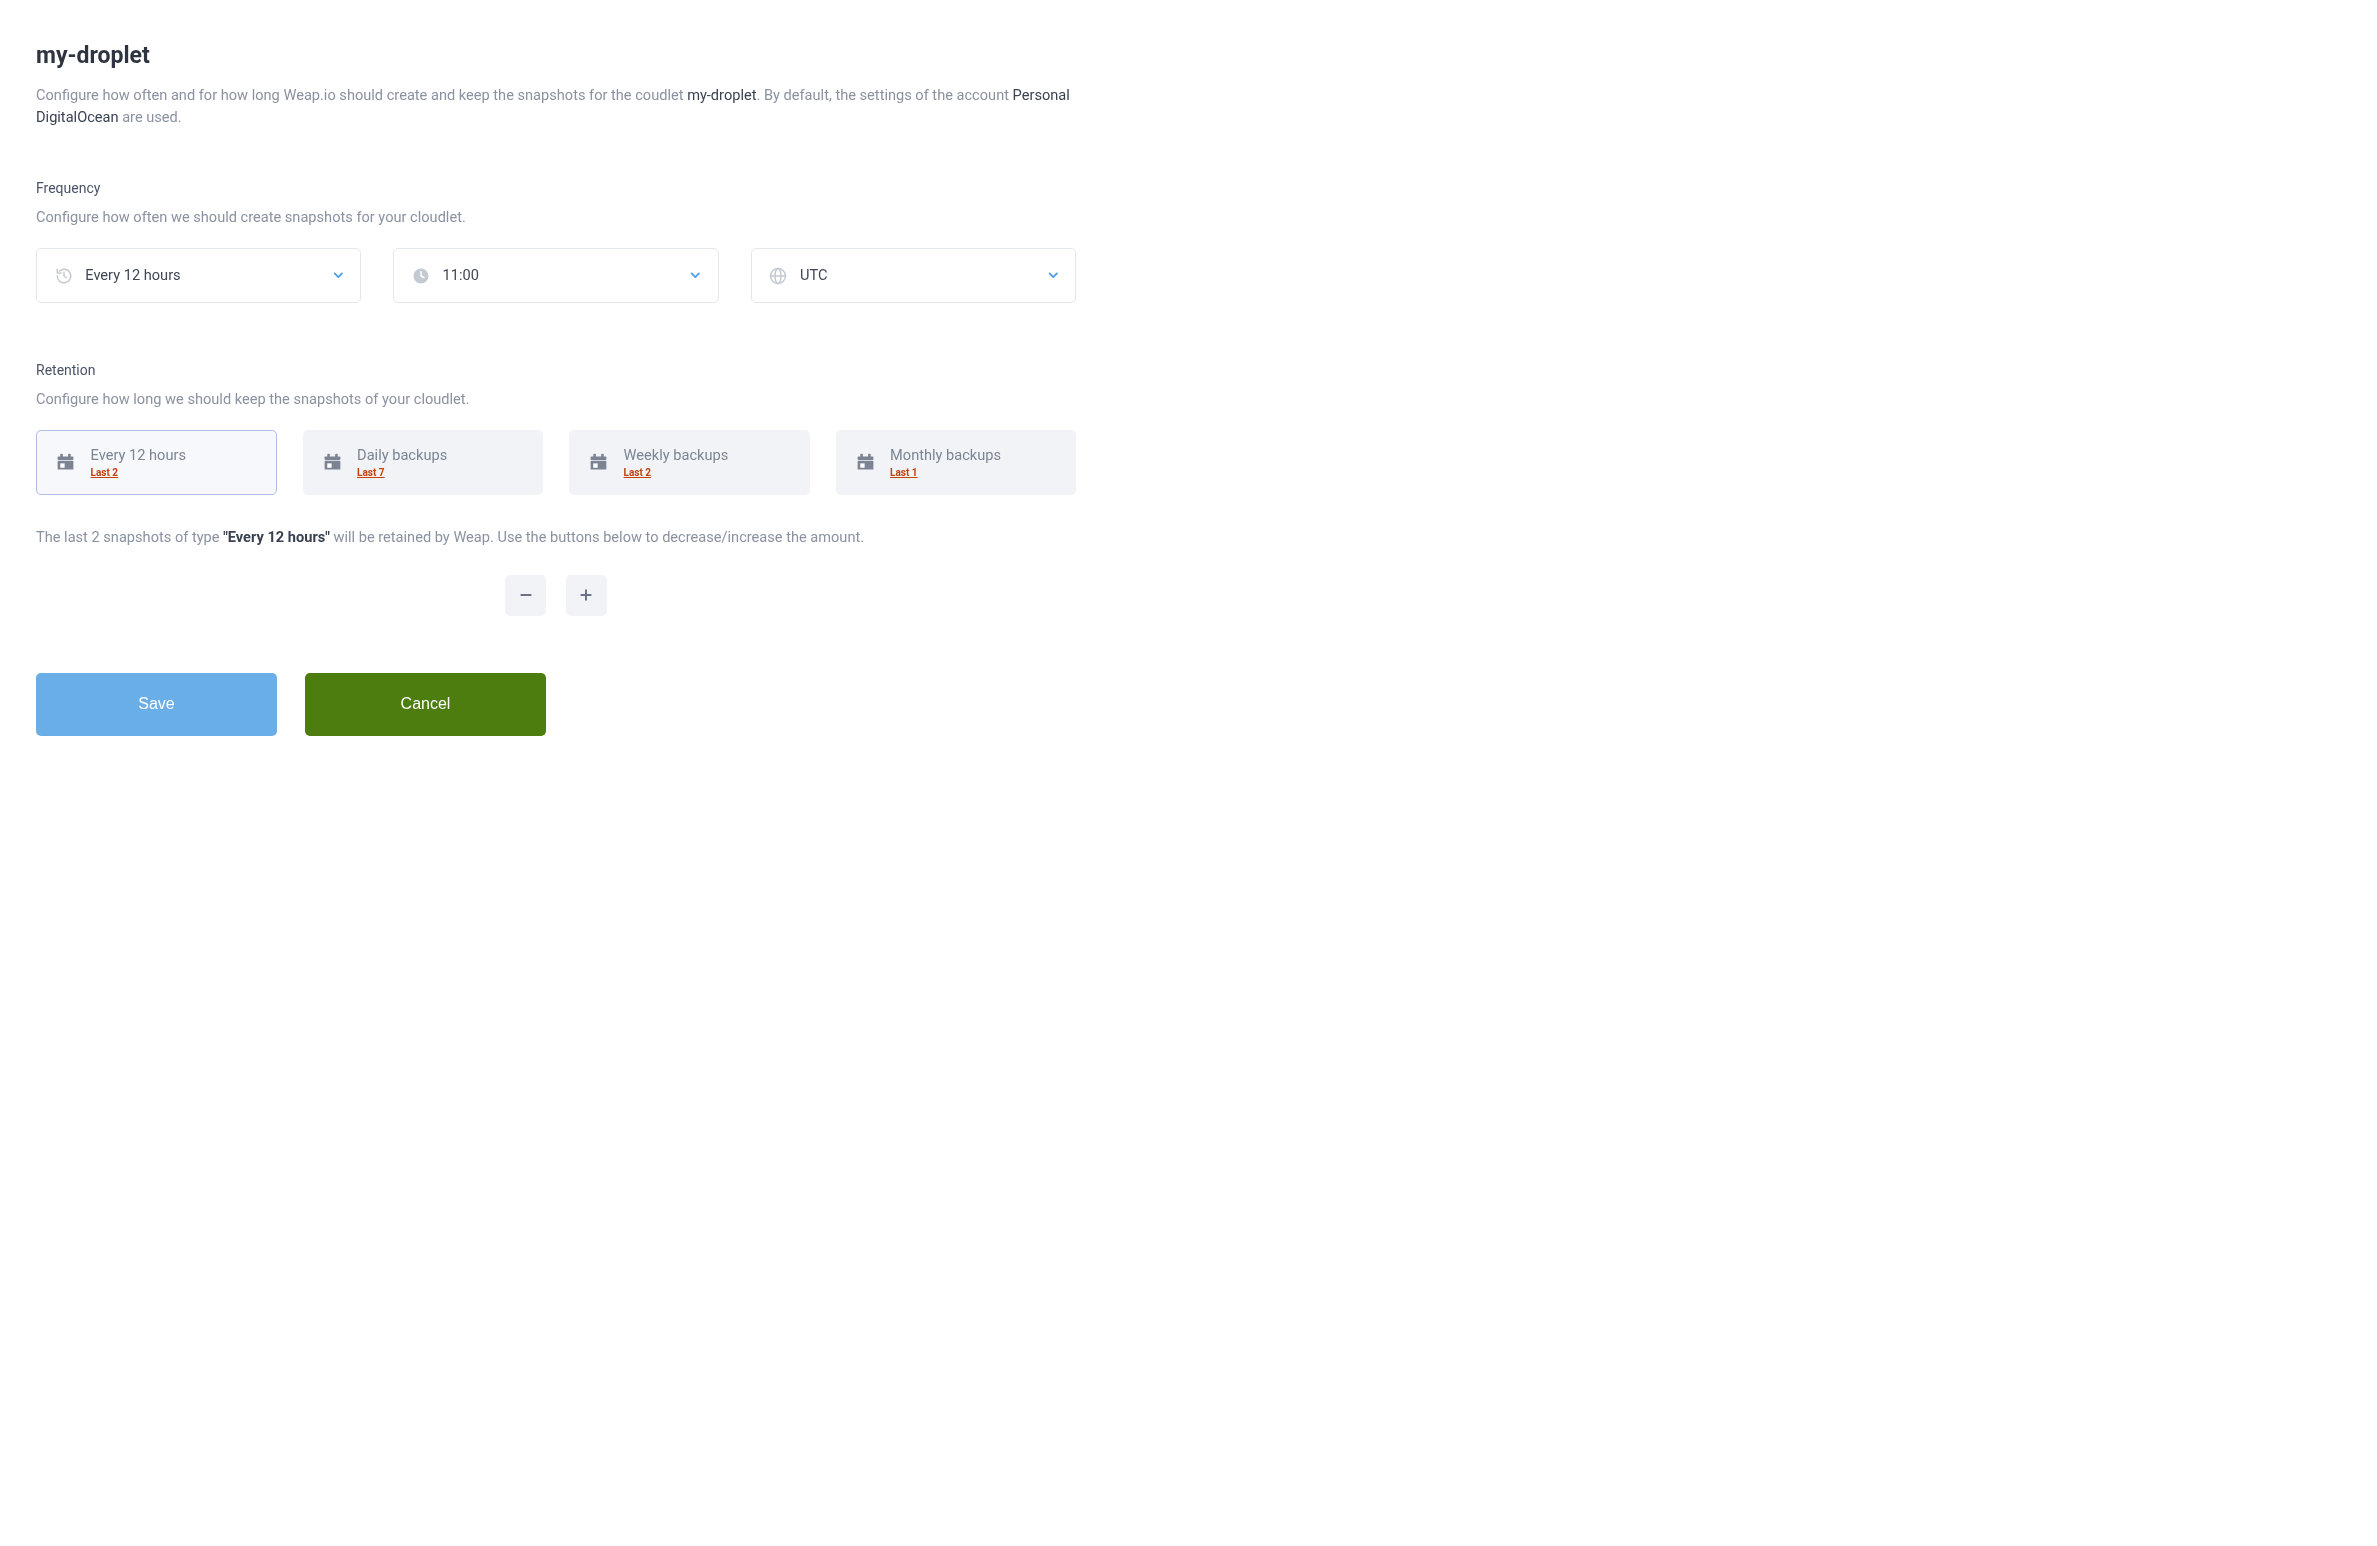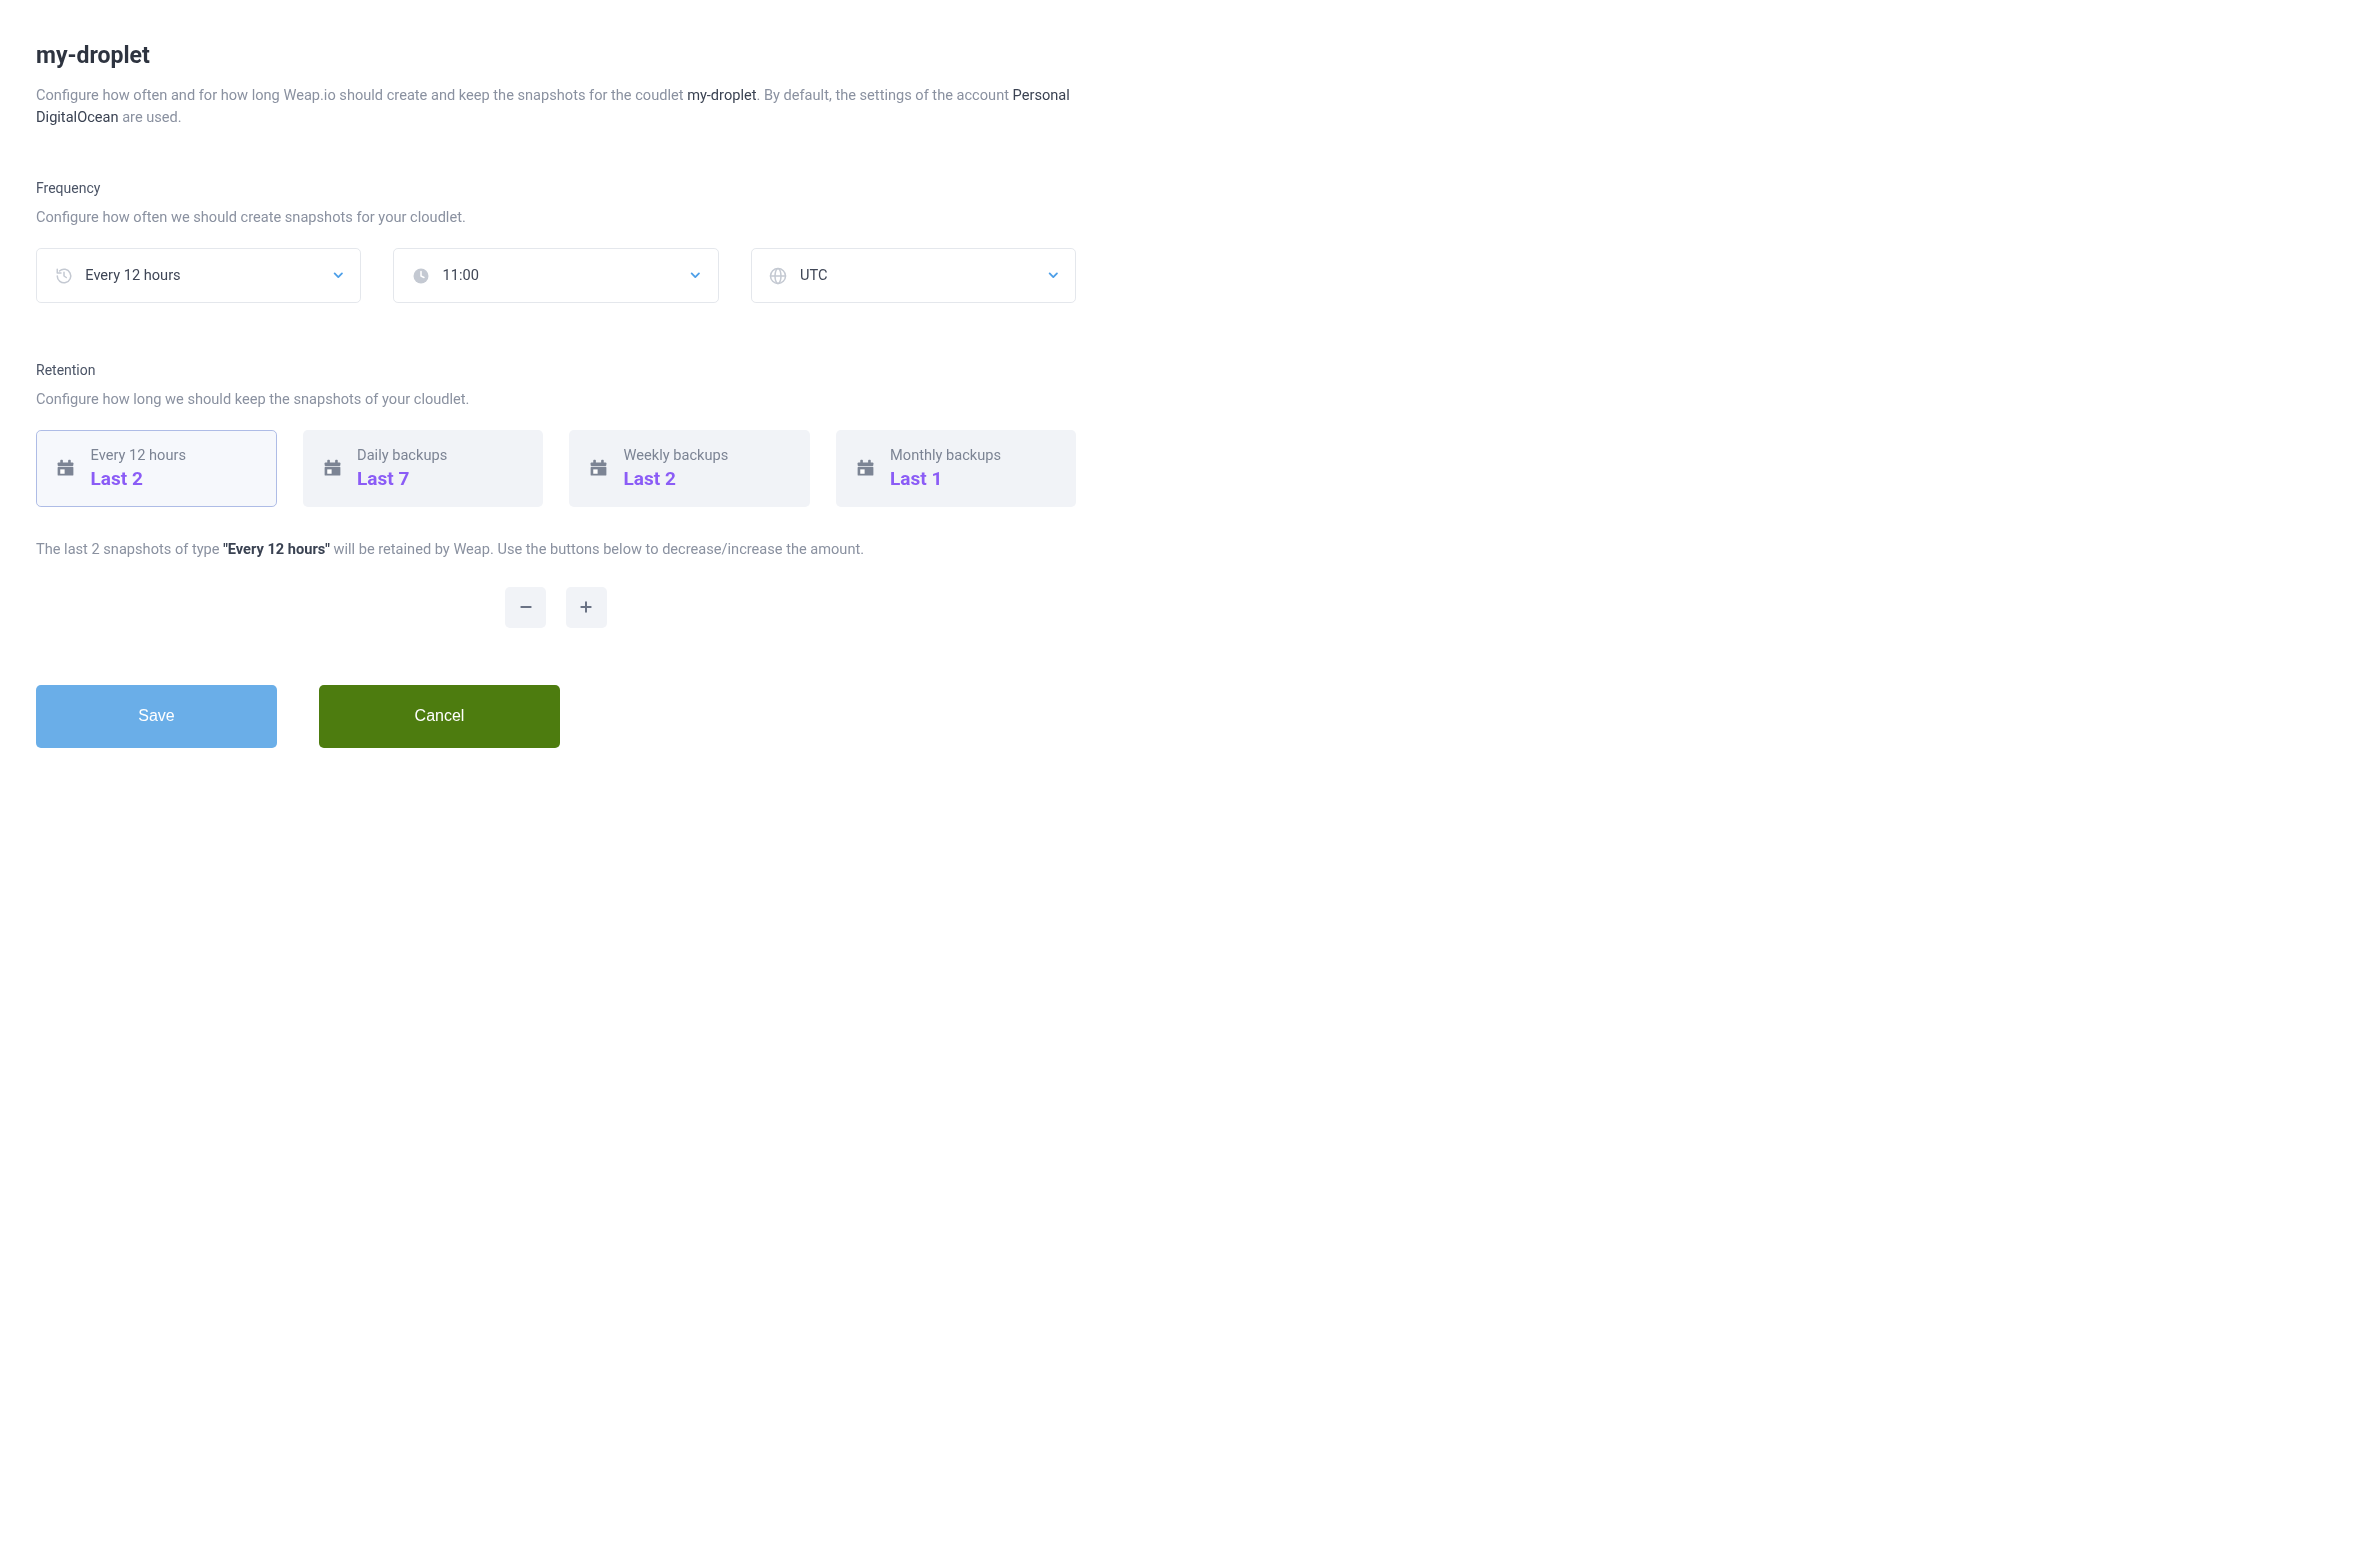--- a/index.html
+++ b/index.html
@@ -111,24 +111,25 @@
     flex-direction: column;
     line-height: 1.35;
     min-width: 0;
   }
   .card .t1 {
     color: #7c8494;
     font-size: 14.6px;
     white-space: nowrap;
   }
   .card .t2 {
-    color: #8b5cf6;
-    font-size: 19px;
+    color: #c2410c;
+    font-size: 10px;
     font-weight: 700;
     white-space: nowrap;
+    text-decoration: underline;
   }
 
   .retention-note {
     color: #8a91a0;
     font-size: 14.6px;
     margin-bottom: 26px;
   }
   .retention-note .strong {
     color: #3a4252;
     font-weight: 700;
@@ -148,21 +149,21 @@
     border-radius: 4.9px;
     display: flex;
     align-items: center;
     justify-content: center;
     cursor: pointer;
     color: #6a7284;
   }
 
   .actions {
     display: flex;
-    gap: 42px;
+    gap: 28px;
   }
   .btn {
     width: 241px;
     height: 63px;
     border: none;
     border-radius: 4.9px;
     font-size: 16px;
     font-weight: 500;
     cursor: pointer;
     color: #ffffff;

